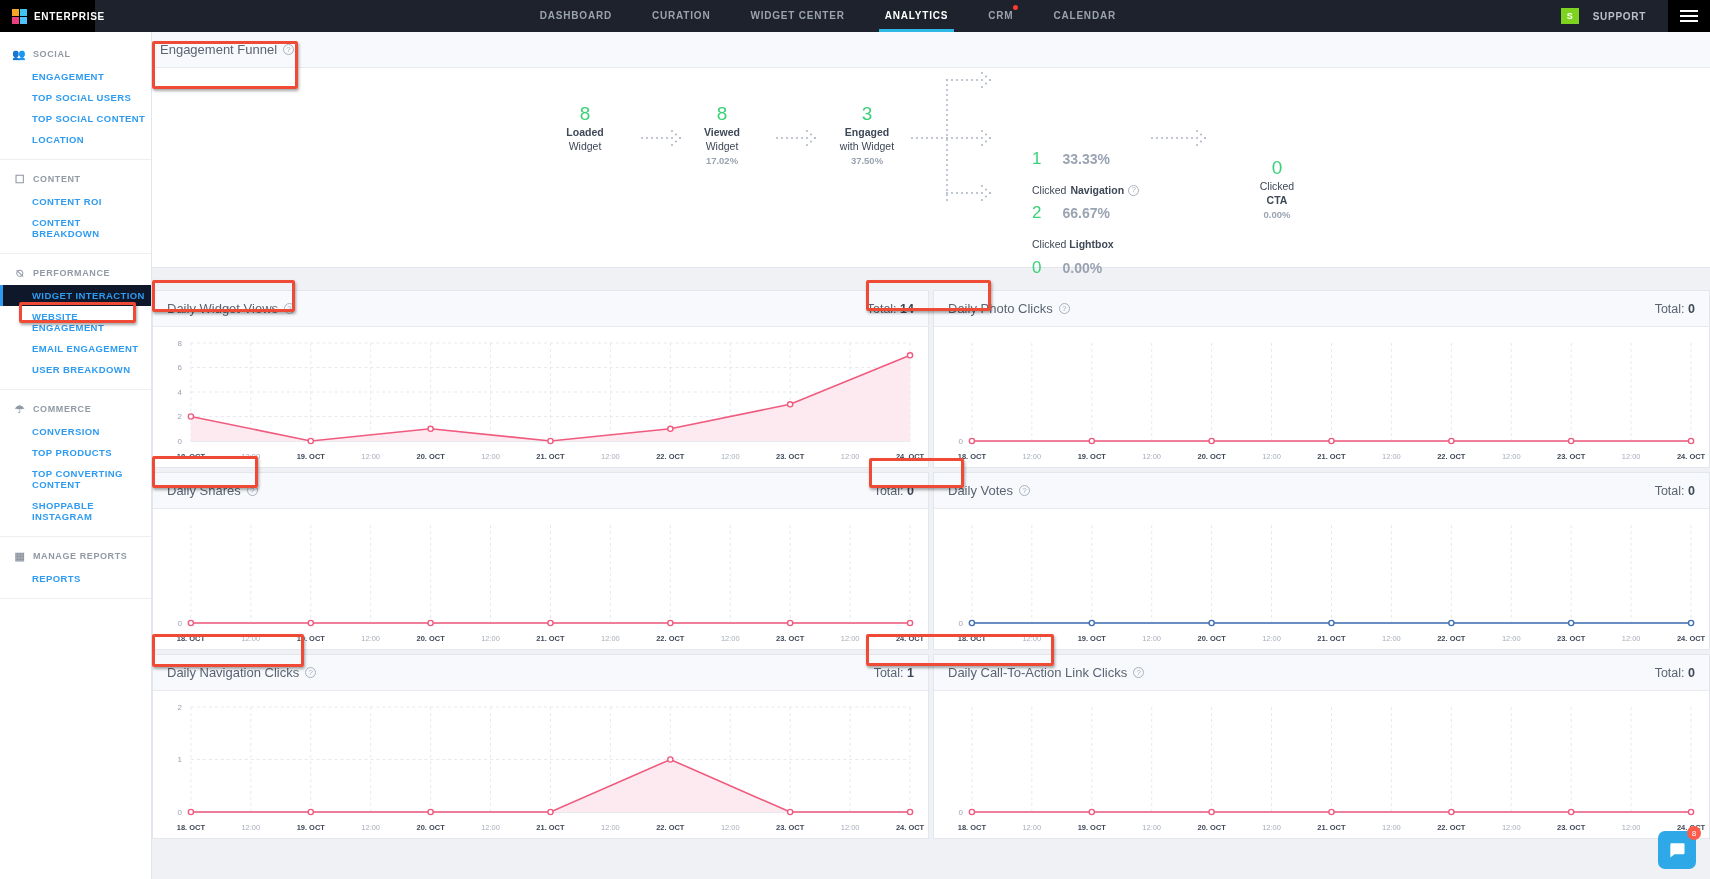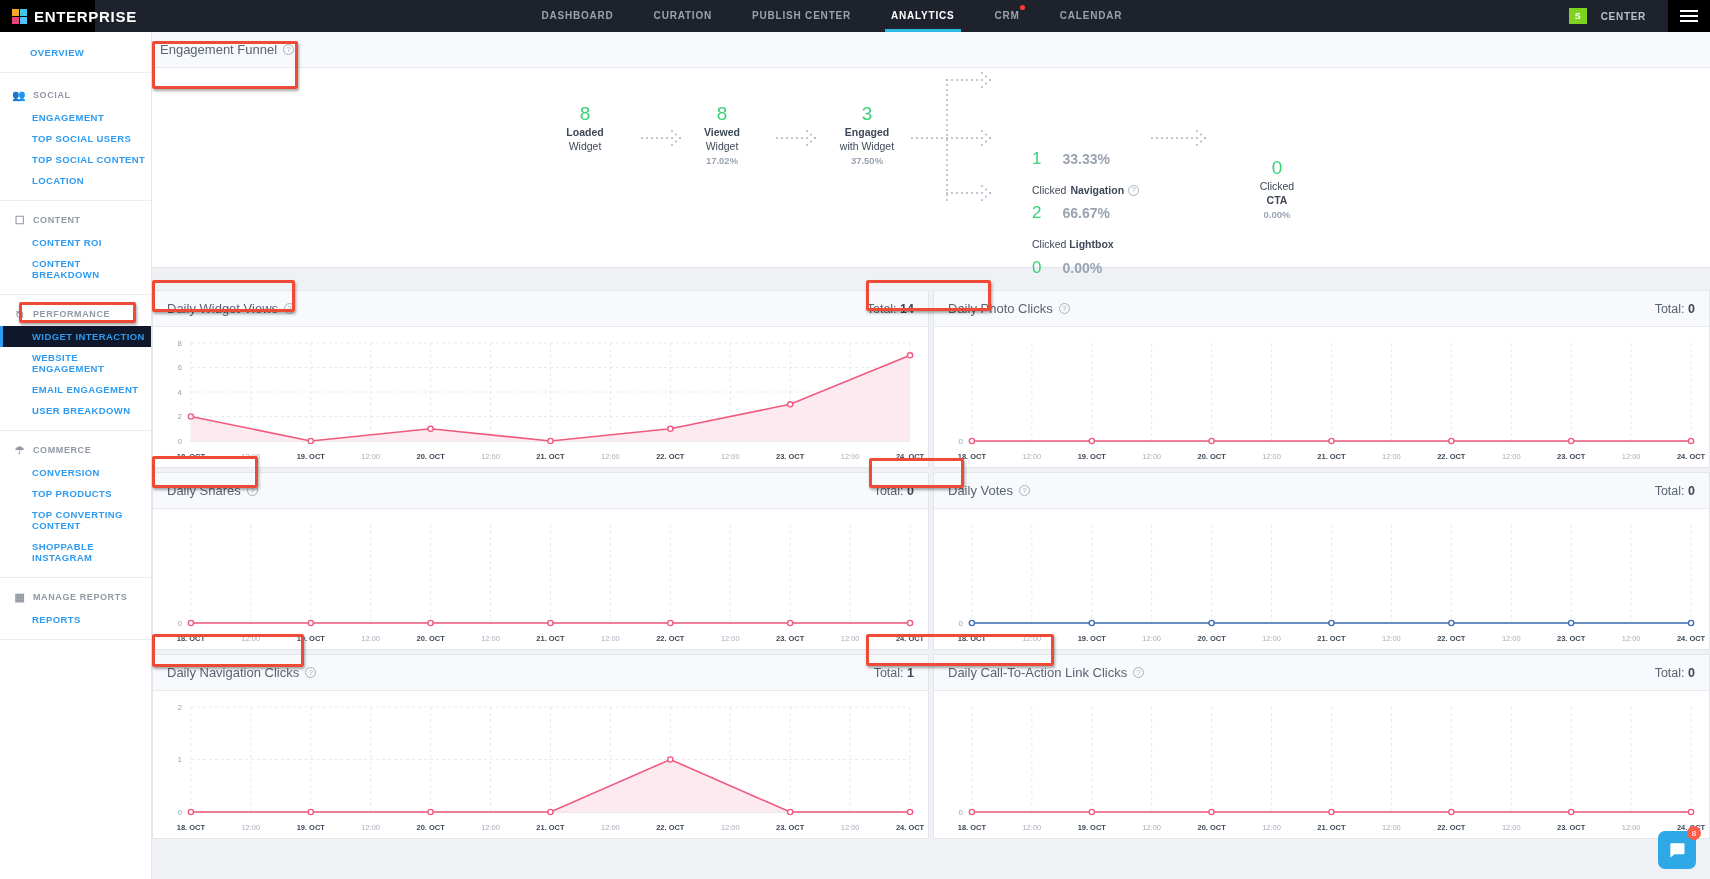--- a/index.html
+++ b/index.html
@@ -17,21 +17,21 @@
     display: flex; align-items: center;
   }
   .brand {
     width: 95px; height: 32px; background: #000;
     display: flex; align-items: center; gap: 7px; padding-left: 12px;
   }
   .brand-logo { width: 15px; height: 15px; display: grid;
     grid-template-columns: 7px 7px; grid-template-rows: 7px 7px; gap: 1px; }
   .bl1 { background: #f5a623; } .bl2 { background: #3ec6f0; }
   .bl3 { background: #e8417e; } .bl4 { background: #4fc3f7; }
-  .brand-text { color: #fff; font-size: 15px; font-weight: bold; letter-spacing: .7px; }
+  .brand-text { color: #fff; font-size: 10px; font-weight: bold; letter-spacing: .7px; }
 
   .navmenu { flex: 1; display: flex; justify-content: center; align-items: center; gap: 40px; height: 32px; }
   .navitem { color: #9aa2ad; font-size: 10px; letter-spacing: .8px; font-weight: 600;
     height: 32px; line-height: 32px; position: relative; cursor: pointer; }
   .navitem.active { color: #fff; }
   .navitem.active::after { content:""; position:absolute; left:-6px; right:-6px; bottom:0; height:3px; background:#2eb8e6; }
   .navdot { position:absolute; top:5px; right:-5px; width:5px; height:5px; background:#ff3b30; border-radius:50%; }
 
   .navright { display: flex; align-items: center; gap: 14px; padding-right: 0; }
   .avatar { width: 18px; height: 16px; background: #7ed321; color: #fff; font-size: 9px;
@@ -114,40 +114,37 @@
       <i class="bl1"></i>
         <i class="bl2"></i>
         <i class="bl3"></i>
         <i class="bl4"></i>
     </span>
     <span class="brand-text">ENTERPRISE</span>
   </div>
   <div class="navmenu" id="navmenu">
       <div class="navitem"><span>DASHBOARD</span></div>
       <div class="navitem"><span>CURATION</span></div>
-      <div class="navitem"><span>PUBLISH CENTER</span></div>
+      <div class="navitem"><span>WIDGET CENTER</span></div>
       <div class="navitem active"><span>ANALYTICS</span></div>
       <div class="navitem"><span>CRM</span><span class="navdot"></span></div>
       <div class="navitem"><span>CALENDAR</span></div>
     </div>
   <div class="navright">
     <span class="avatar">S</span>
-    <span class="support">CENTER</span>
+    <span class="support">SUPPORT</span>
     <span class="hamburger">
       <span></span>
         <span></span>
         <span></span>
     </span>
   </div>
 </div>
 
 <div class="sidebar">
-  <div class="sb-group">
-    <a class="sb-link top">OVERVIEW</a>
-  </div>
   <div id="sb-groups">
       <div class="sb-group">
         <div class="sb-head">
           <span class="sb-icon">👥</span>
           <span>SOCIAL</span>
         </div>
         <a class="sb-link">ENGAGEMENT</a>
         <a class="sb-link">TOP SOCIAL USERS</a>
         <a class="sb-link">TOP SOCIAL CONTENT</a>
         <a class="sb-link">LOCATION</a>

